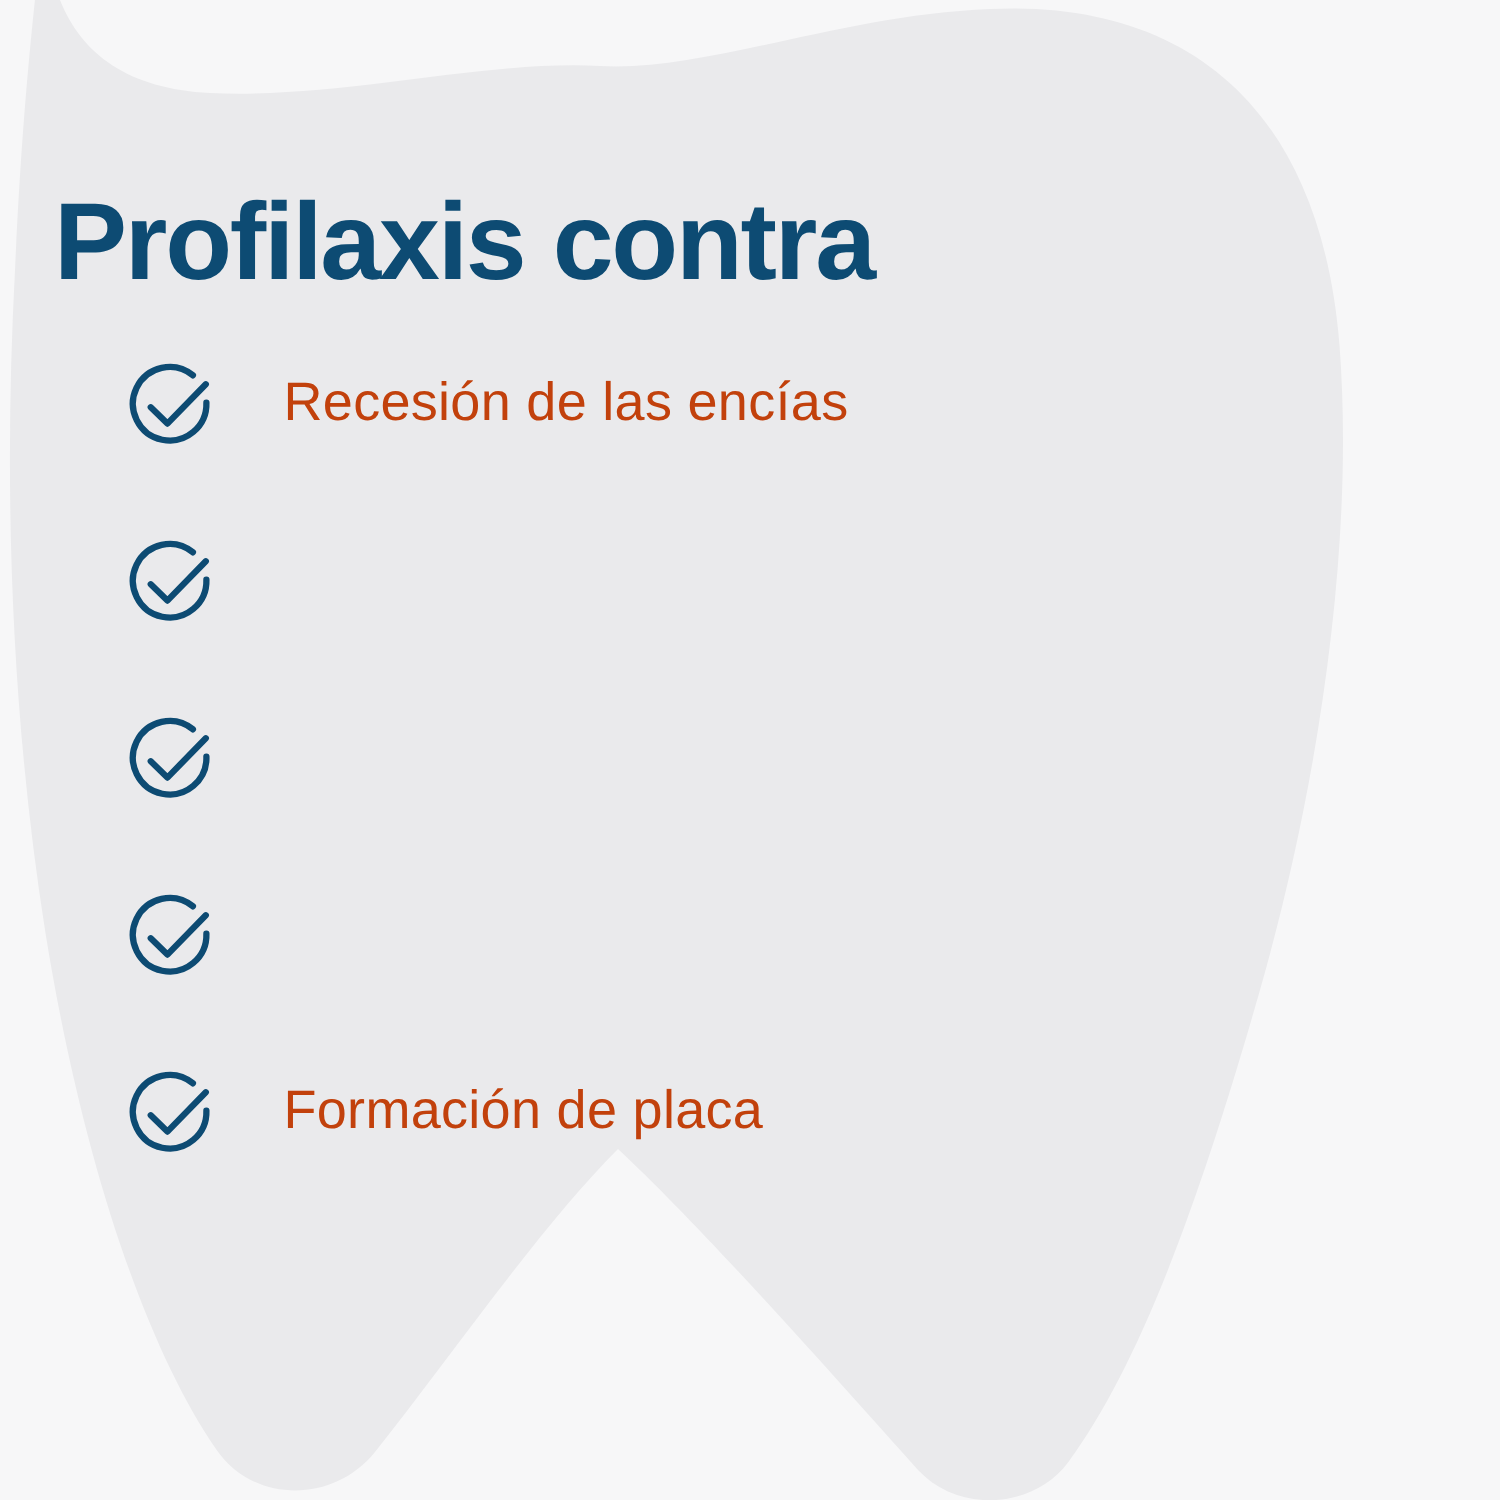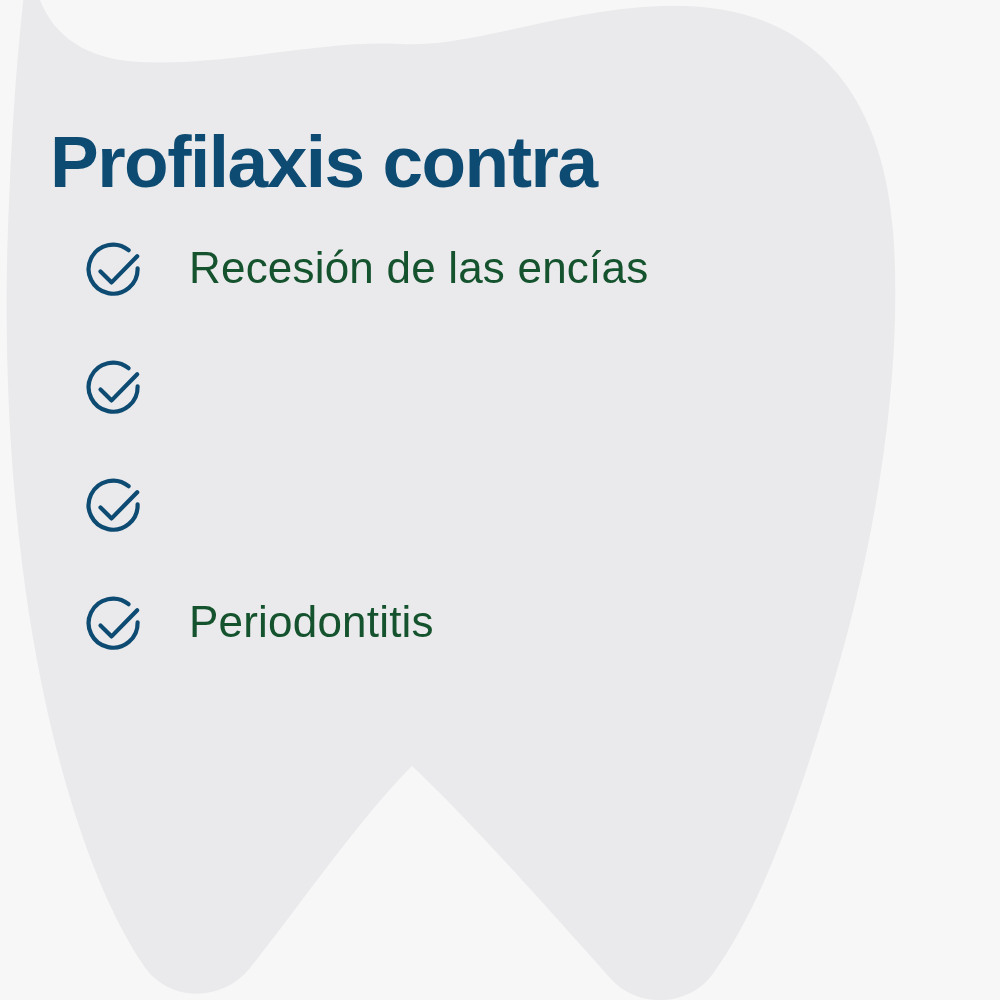--- a/index.html
+++ b/index.html
@@ -33,21 +33,21 @@
   #content {
     position: absolute;
     left: 0;
     top: 0;
     width: 1000px;
     height: 1000px;
     z-index: 2;
   }
   #page-title {
     position: absolute;
-    left: 50px;
+    left: 36px;
     top: 76px;
     font-size: 73px;
     font-weight: 700;
     letter-spacing: -1.5px;
     color: #0d4b73;
     line-height: 1.0;
     white-space: nowrap;
   }
   #benefits-list {
     position: absolute;
@@ -68,23 +68,23 @@
     margin-top: 4px;
   }
   .check-icon svg {
     display: block;
     width: 68px;
     height: 68px;
   }
   .item-label {
     flex: 0 0 auto;
     margin-left: 41px;
-    font-size: 44px;
+    font-size: 36px;
     font-weight: 500;
-    color: #14532d;
+    color: #c2410c;
     line-height: 68px;
     letter-spacing: 0.2px;
     white-space: nowrap;
   }
 </style>
 </head>
 <body>
 
 <div id="stage">
 
@@ -139,20 +139,28 @@
         </span>
       </div>
 
       <div class="list-item">
         <span class="check-icon">
           <svg viewBox="0 0 68 68" aria-hidden="true">
             <path d="M 48.6 12.2 A 24.5 24.5 0 1 0 57.6 30.4" fill="none" stroke="#0d4b73" stroke-width="4.2" stroke-linecap="round"></path>
             <path d="M 20.5 33.5 L 31.6 44.4 L 57.2 18.2" fill="none" stroke="#0d4b73" stroke-width="4.2" stroke-linecap="round" stroke-linejoin="round"></path>
           </svg>
         </span>
-        <span class="item-label">Periodontitis</span>
       </div>
 
 
+      <div class="list-item">
+        <span class="check-icon">
+          <svg viewBox="0 0 68 68" aria-hidden="true">
+            <path d="M 48.6 12.2 A 24.5 24.5 0 1 0 57.6 30.4" fill="none" stroke="#0d4b73" stroke-width="4.2" stroke-linecap="round"></path>
+            <path d="M 20.5 33.5 L 31.6 44.4 L 57.2 18.2" fill="none" stroke="#0d4b73" stroke-width="4.2" stroke-linecap="round" stroke-linejoin="round"></path>
+          </svg>
+        </span>
+        <span class="item-label">Formación de placa</span>
+      </div>
 
     </div>
   </div>
 </div>
 
 </body></html>

